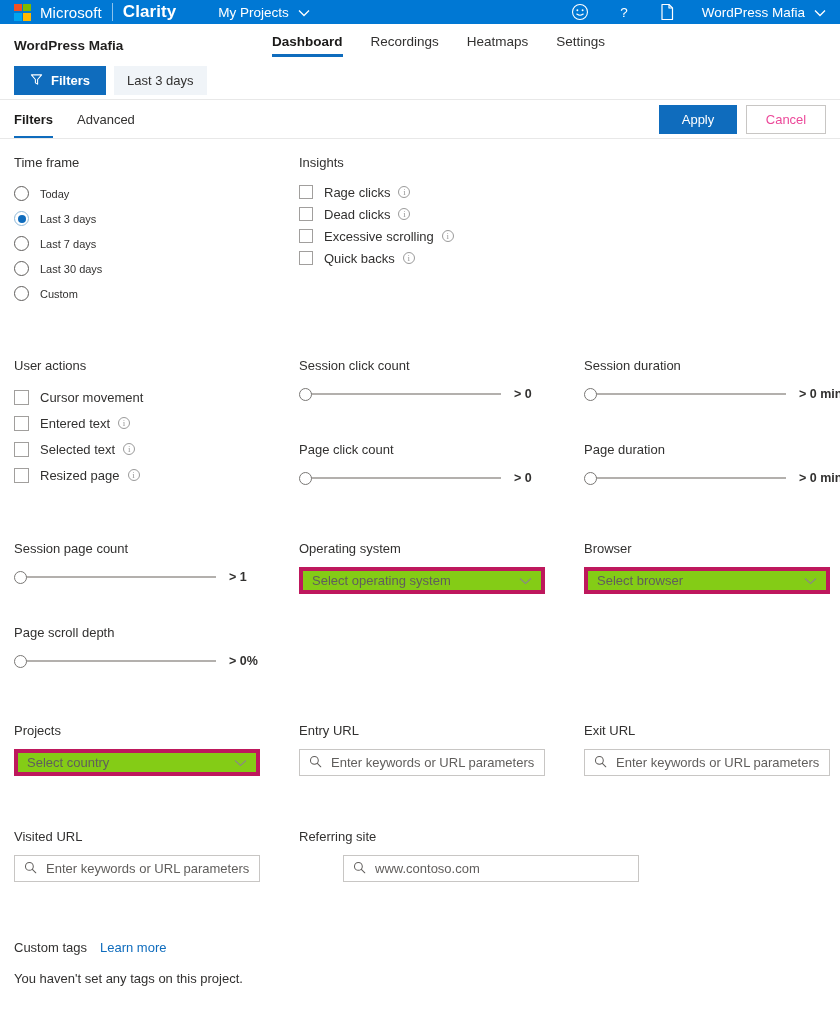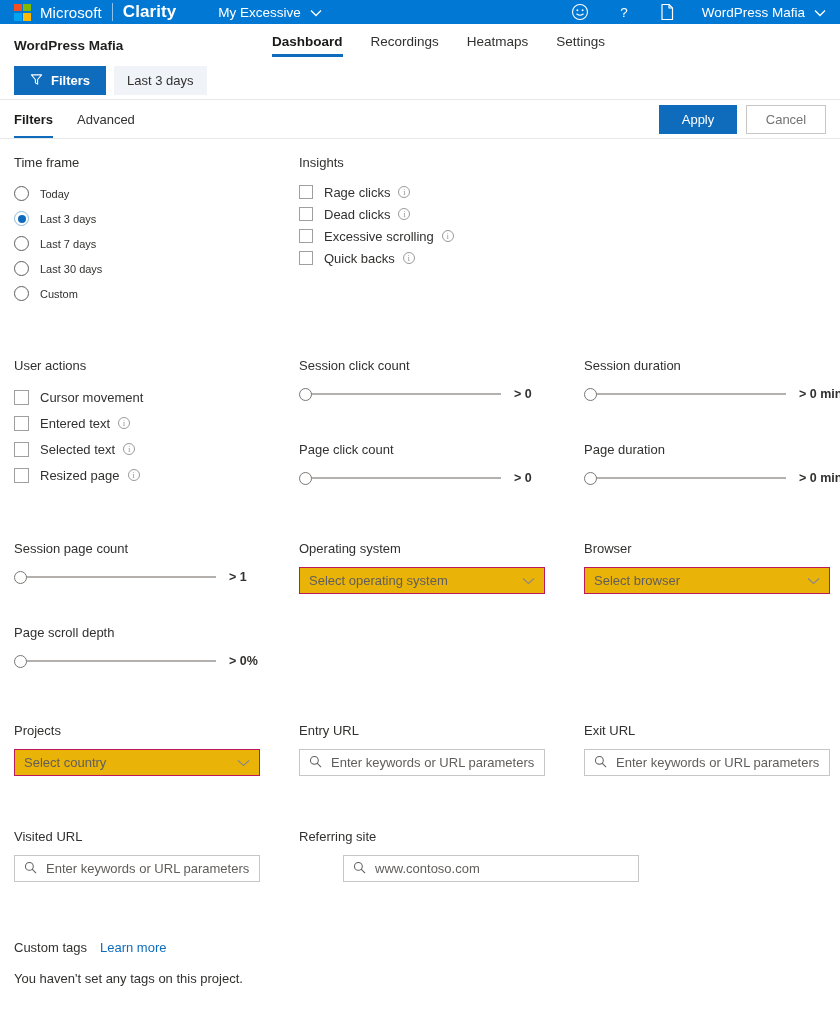--- a/index.html
+++ b/index.html
@@ -116,21 +116,21 @@
     content:""; position:absolute; left:0; right:0; bottom:0;
     height:2px; background:#0f6cbd;
   }
   .panel-actions { margin-left:auto; display:flex; gap:9px; }
   .btn-apply {
     background:#0f6cbd; color:#fff; border:1px solid #0f6cbd;
     height:29px; width:78px; font-size:13px; cursor:pointer;
     font-family:"Liberation Sans",sans-serif;
   }
   .btn-cancel {
-    background:#fff; color:#737373; border:1px solid #c8c6c4;
+    background:#fff; color:#ec4899; border:1px solid #c8c6c4;
     height:29px; width:80px; font-size:13px; cursor:pointer;
     font-family:"Liberation Sans",sans-serif;
   }
 
   
   .panel-body { padding: 0 14px; }
   .row {
     display: grid;
     grid-template-columns: 285px 285px 1fr;
     column-gap: 0;
@@ -177,21 +177,21 @@
   .track-wrap { position:relative; display:flex; align-items:center; }
   .s-thumb {
     width:13px; height:13px; border-radius:50%;
     background:#fff; border:1.5px solid #797775; flex:none; z-index:2;
   }
   .s-track { height:2px; background:#b3b0ad; margin-left:-1px; }
   .s-value { font-size:12.5px; font-weight:700; color:#323130; margin-left:13px; white-space:nowrap; }
 
   
   .dd {
-    height:27px; border:1px solid #be185d; background:#eab308;
+    height:27px; border:4px solid #be185d; background:#84cc16;
     display:flex; align-items:center; padding:0 9px;
     font-size:13px; color:#605e5c; cursor:pointer;
   }
   .dd .caret { margin-left:auto; color:#8a8886; }
   .tf {
     height:27px; border:1px solid #c8c6c4; background:#fff;
     display:flex; align-items:center; padding:0 9px; gap:9px;
     font-size:13px; color:#605e5c; cursor:text;
   }
   .tf .ph { color:#605e5c; }
@@ -212,21 +212,21 @@
       <i></i>
       <i></i>
       <i></i>
       <i></i>
     </span>
   <span class="brand-ms">Microsoft</span>
   <span class="brand-sep"></span>
   <span class="brand-clarity">Clarity</span>
 
   <span class="brand-projects">
-    <span>My Excessive</span>
+    <span>My Projects</span>
     <span class="chev">
       <svg width="12" height="8" viewBox="0 0 12 8">
           <path d="M1 1.5 L6 6.5 L11 1.5" fill="none" stroke="#ffffff" stroke-width="1.3"></path>
         </svg>
     </span>
   </span>
 
   <div class="brandbar-right">
     <span class="bar-icon">
       <svg width="18" height="18" viewBox="0 0 20 20">

